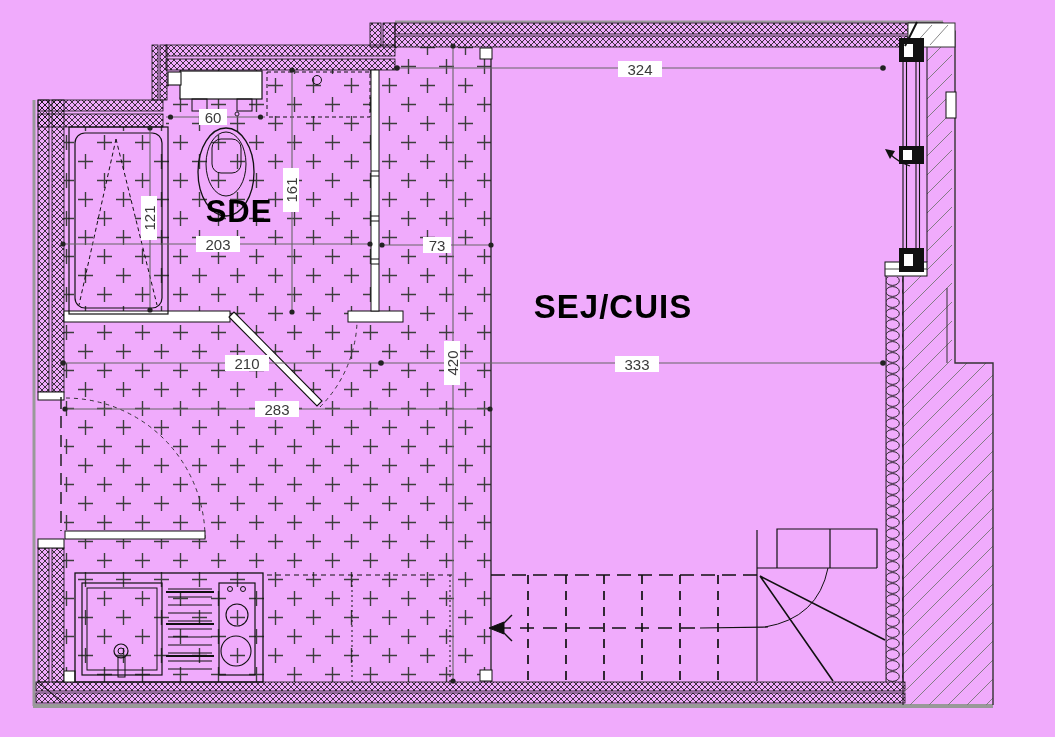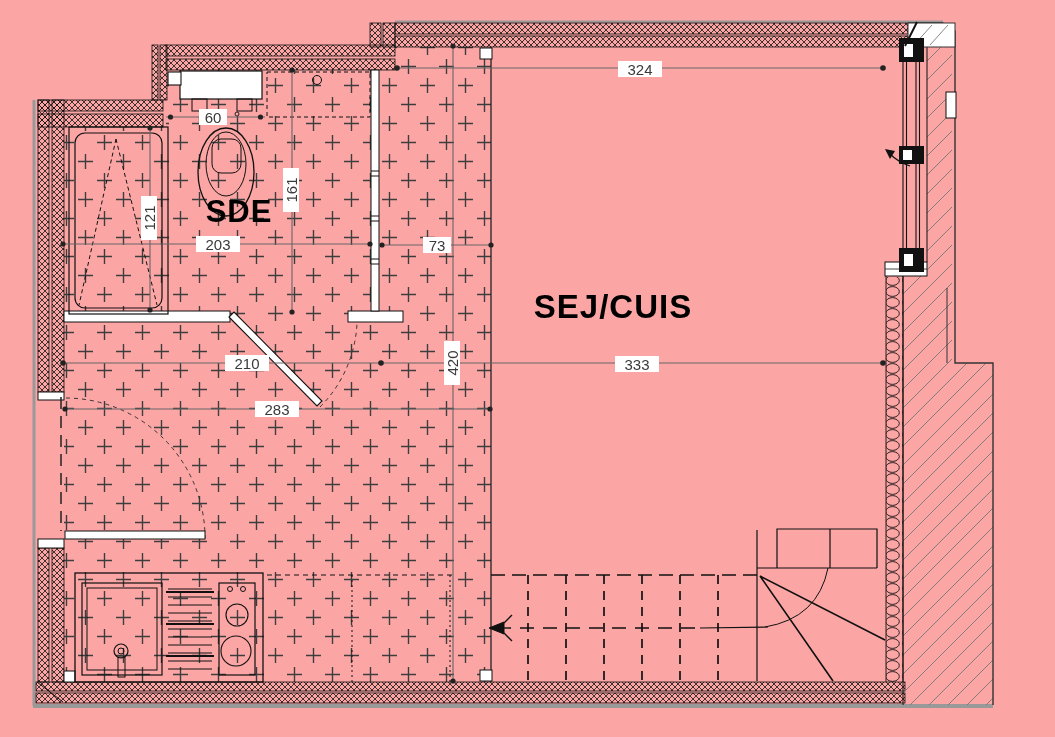--- a/index.html
+++ b/index.html
@@ -1,16 +1,16 @@
 <!DOCTYPE html>
 <html><head>
 <meta charset="utf-8">
 <style>
   html,body{margin:0;padding:0;background:#fff;}
-  .plan-wrap{width:1055px;height:737px;position:relative;background:#fca5a5;overflow:hidden;}
+  .plan-wrap{width:1055px;height:737px;position:relative;background:#f0abfc;overflow:hidden;}
   svg{display:block;}
   text{font-family:"Liberation Sans", sans-serif;}
   .dim-text{font-size:15px;fill:#3a3a3a;}
   .room-label{font-weight:bold;fill:#000;letter-spacing:1px;}
   .dimline{stroke:#666;stroke-width:1.1;fill:none;}
   .dot{fill:#222;}
   .ink{stroke:#111;fill:none;}
   .wallstrip{fill:url(#xh);stroke:#111;stroke-width:0.8;}
   .white{fill:#fff;stroke:#111;stroke-width:1;}
 </style>

